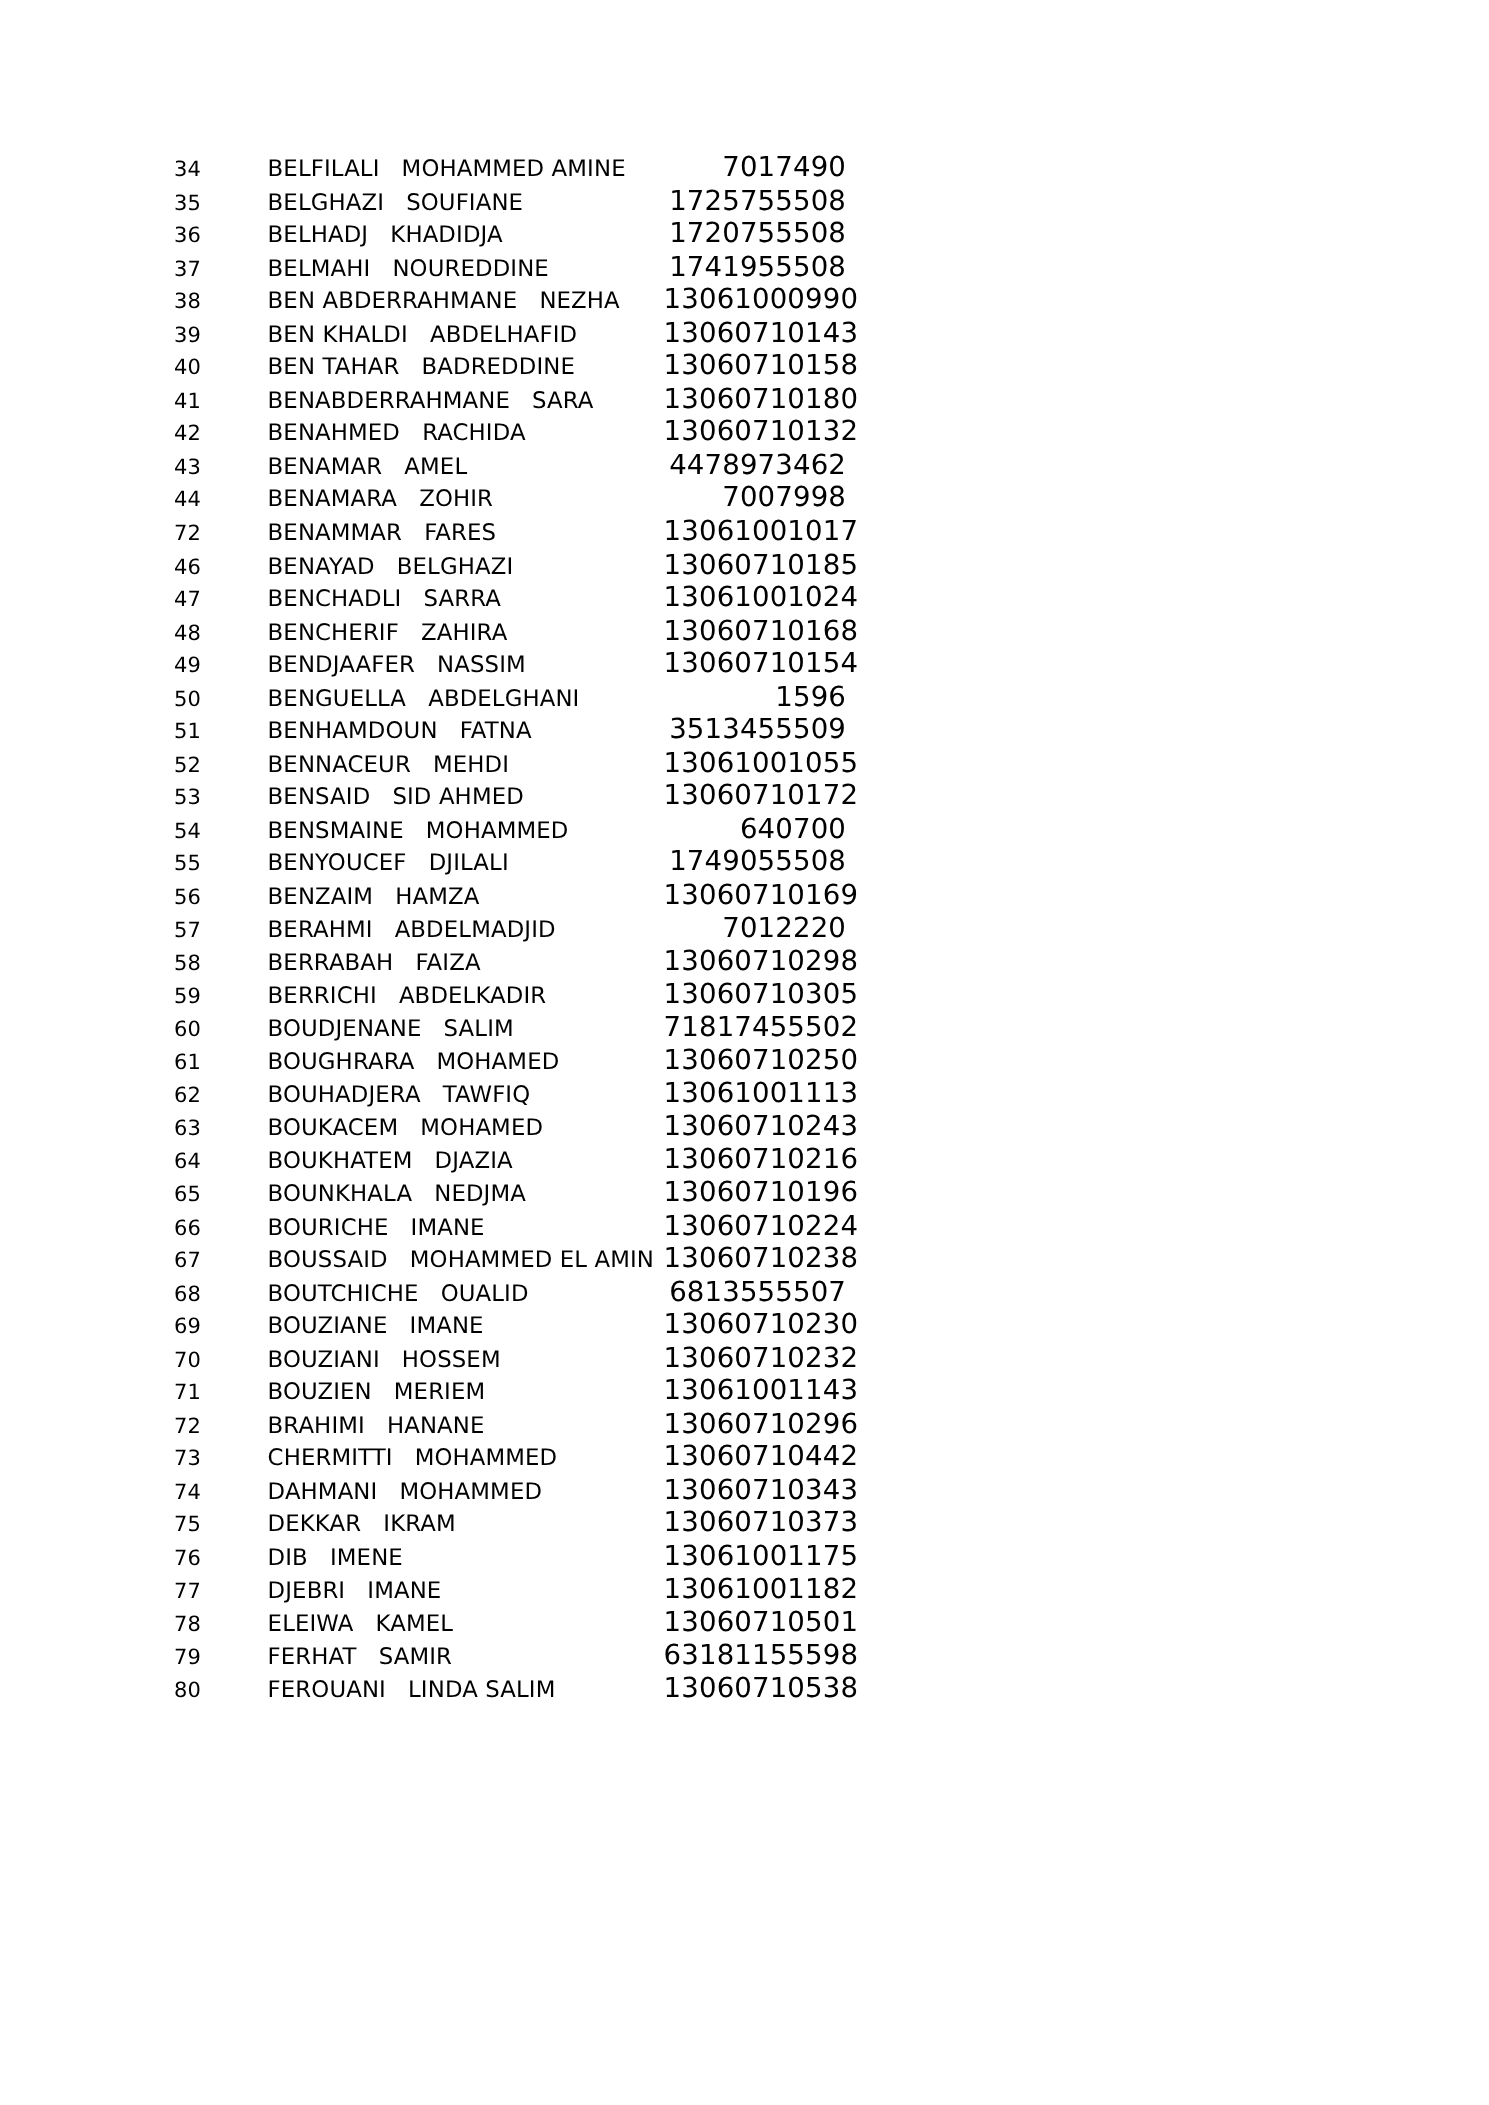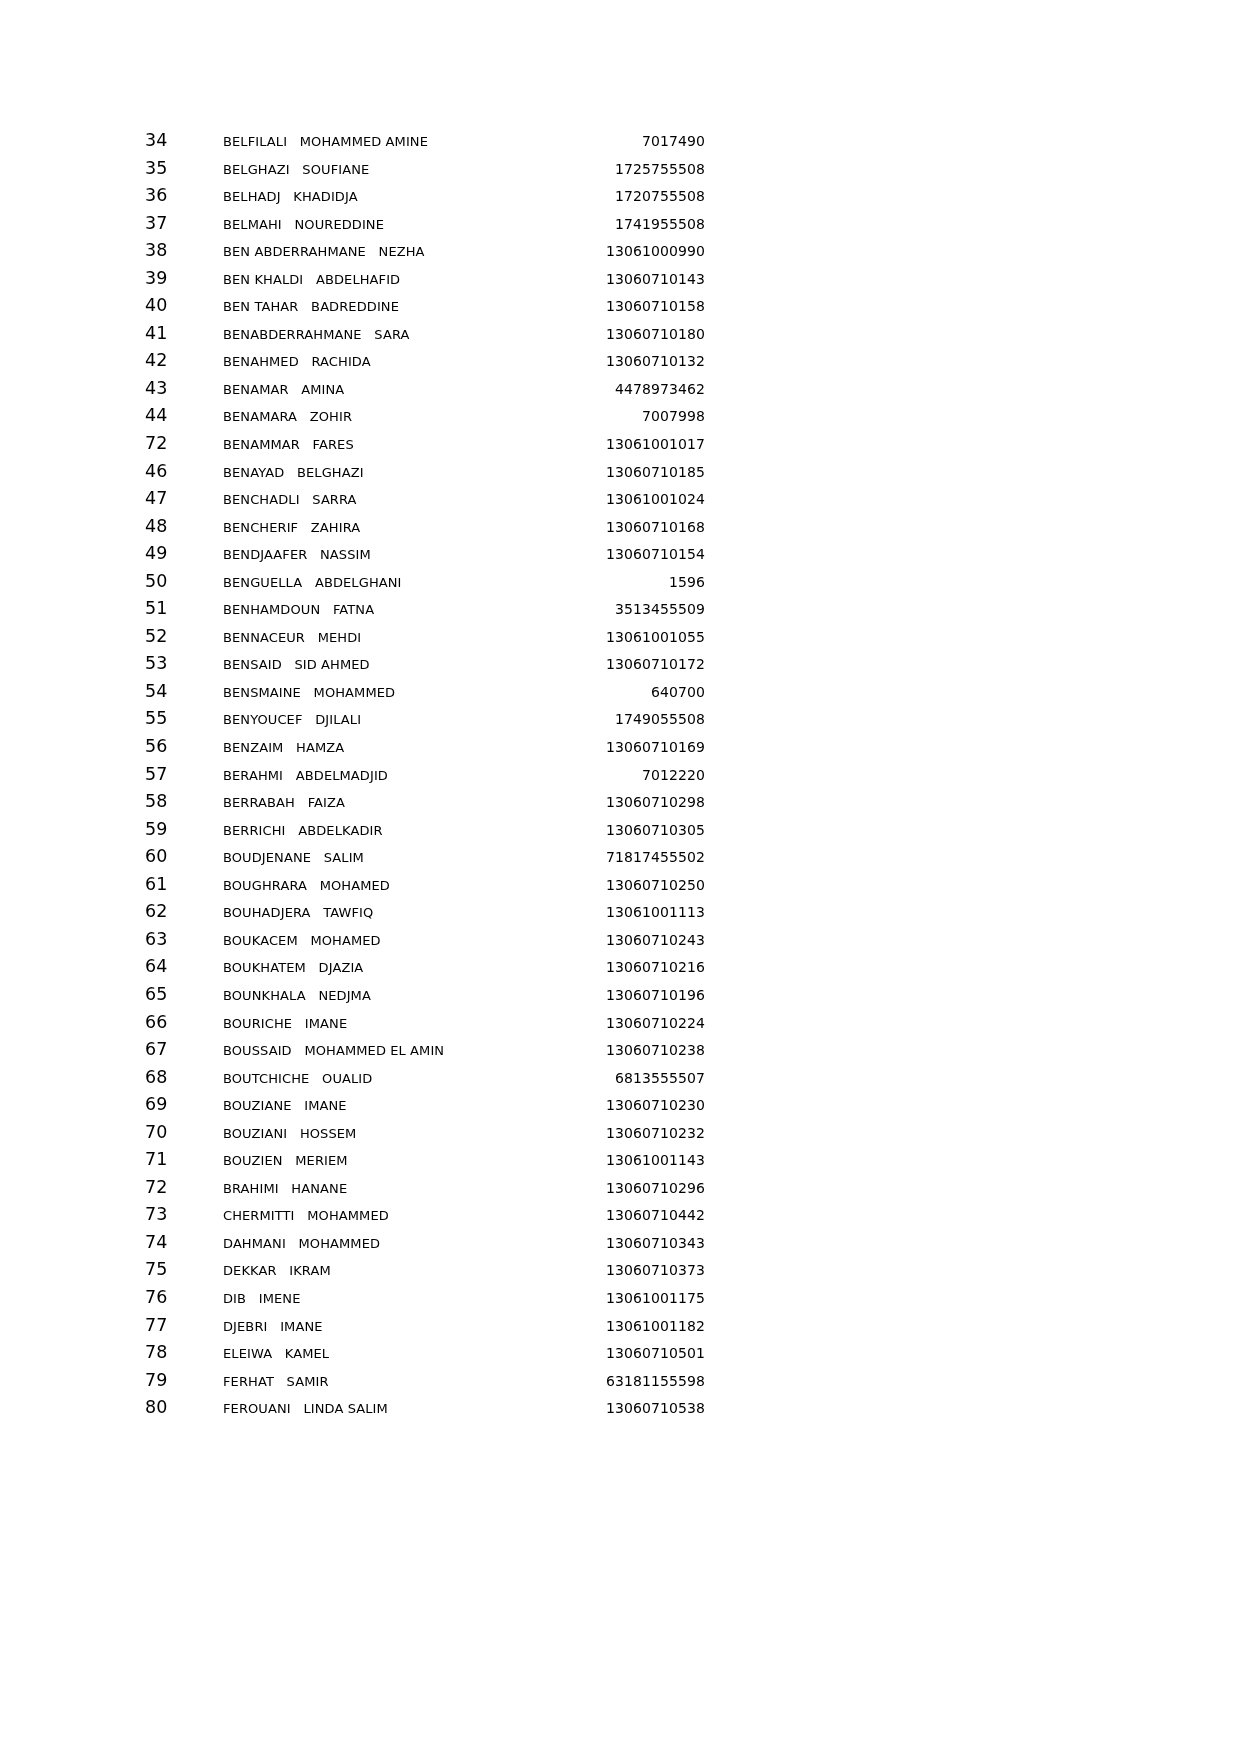--- a/index.html
+++ b/index.html
@@ -38,46 +38,46 @@
     width: 78px;
     flex: 0 0 78px;
     text-align: left;
     font-size: 17.5px;
     letter-spacing: 0.1px;
   }
   .c-name {
     width: 330px;
     flex: 0 0 330px;
     text-align: left;
-    font-size: 13px;
+    font-size: 19px;
     letter-spacing: 0.1px;
   }
   .c-id {
     width: 152px;
     flex: 0 0 152px;
     text-align: right;
-    font-size: 14px;
+    font-size: 23px;
     letter-spacing: 0.1px;
   }
 </style>
 </head>
 <body>
 
 <div class="page">
   <div class="table" id="table-root">
       <div class="row"><span class="c-index">34</span><span class="c-name">BELFILALI   MOHAMMED AMINE</span><span class="c-id">7017490</span></div>
       <div class="row"><span class="c-index">35</span><span class="c-name">BELGHAZI   SOUFIANE</span><span class="c-id">1725755508</span></div>
       <div class="row"><span class="c-index">36</span><span class="c-name">BELHADJ   KHADIDJA</span><span class="c-id">1720755508</span></div>
       <div class="row"><span class="c-index">37</span><span class="c-name">BELMAHI   NOUREDDINE</span><span class="c-id">1741955508</span></div>
       <div class="row"><span class="c-index">38</span><span class="c-name">BEN ABDERRAHMANE   NEZHA</span><span class="c-id">13061000990</span></div>
       <div class="row"><span class="c-index">39</span><span class="c-name">BEN KHALDI   ABDELHAFID</span><span class="c-id">13060710143</span></div>
       <div class="row"><span class="c-index">40</span><span class="c-name">BEN TAHAR   BADREDDINE</span><span class="c-id">13060710158</span></div>
       <div class="row"><span class="c-index">41</span><span class="c-name">BENABDERRAHMANE   SARA</span><span class="c-id">13060710180</span></div>
       <div class="row"><span class="c-index">42</span><span class="c-name">BENAHMED   RACHIDA</span><span class="c-id">13060710132</span></div>
-      <div class="row"><span class="c-index">43</span><span class="c-name">BENAMAR   AMINA</span><span class="c-id">4478973462</span></div>
+      <div class="row"><span class="c-index">43</span><span class="c-name">BENAMAR   AMEL</span><span class="c-id">4478973462</span></div>
       <div class="row"><span class="c-index">44</span><span class="c-name">BENAMARA   ZOHIR</span><span class="c-id">7007998</span></div>
       <div class="row"><span class="c-index">72</span><span class="c-name">BENAMMAR   FARES</span><span class="c-id">13061001017</span></div>
       <div class="row"><span class="c-index">46</span><span class="c-name">BENAYAD   BELGHAZI</span><span class="c-id">13060710185</span></div>
       <div class="row"><span class="c-index">47</span><span class="c-name">BENCHADLI   SARRA</span><span class="c-id">13061001024</span></div>
       <div class="row"><span class="c-index">48</span><span class="c-name">BENCHERIF   ZAHIRA</span><span class="c-id">13060710168</span></div>
       <div class="row"><span class="c-index">49</span><span class="c-name">BENDJAAFER   NASSIM</span><span class="c-id">13060710154</span></div>
       <div class="row"><span class="c-index">50</span><span class="c-name">BENGUELLA   ABDELGHANI</span><span class="c-id">1596</span></div>
       <div class="row"><span class="c-index">51</span><span class="c-name">BENHAMDOUN   FATNA</span><span class="c-id">3513455509</span></div>
       <div class="row"><span class="c-index">52</span><span class="c-name">BENNACEUR   MEHDI</span><span class="c-id">13061001055</span></div>
       <div class="row"><span class="c-index">53</span><span class="c-name">BENSAID   SID AHMED</span><span class="c-id">13060710172</span></div>

